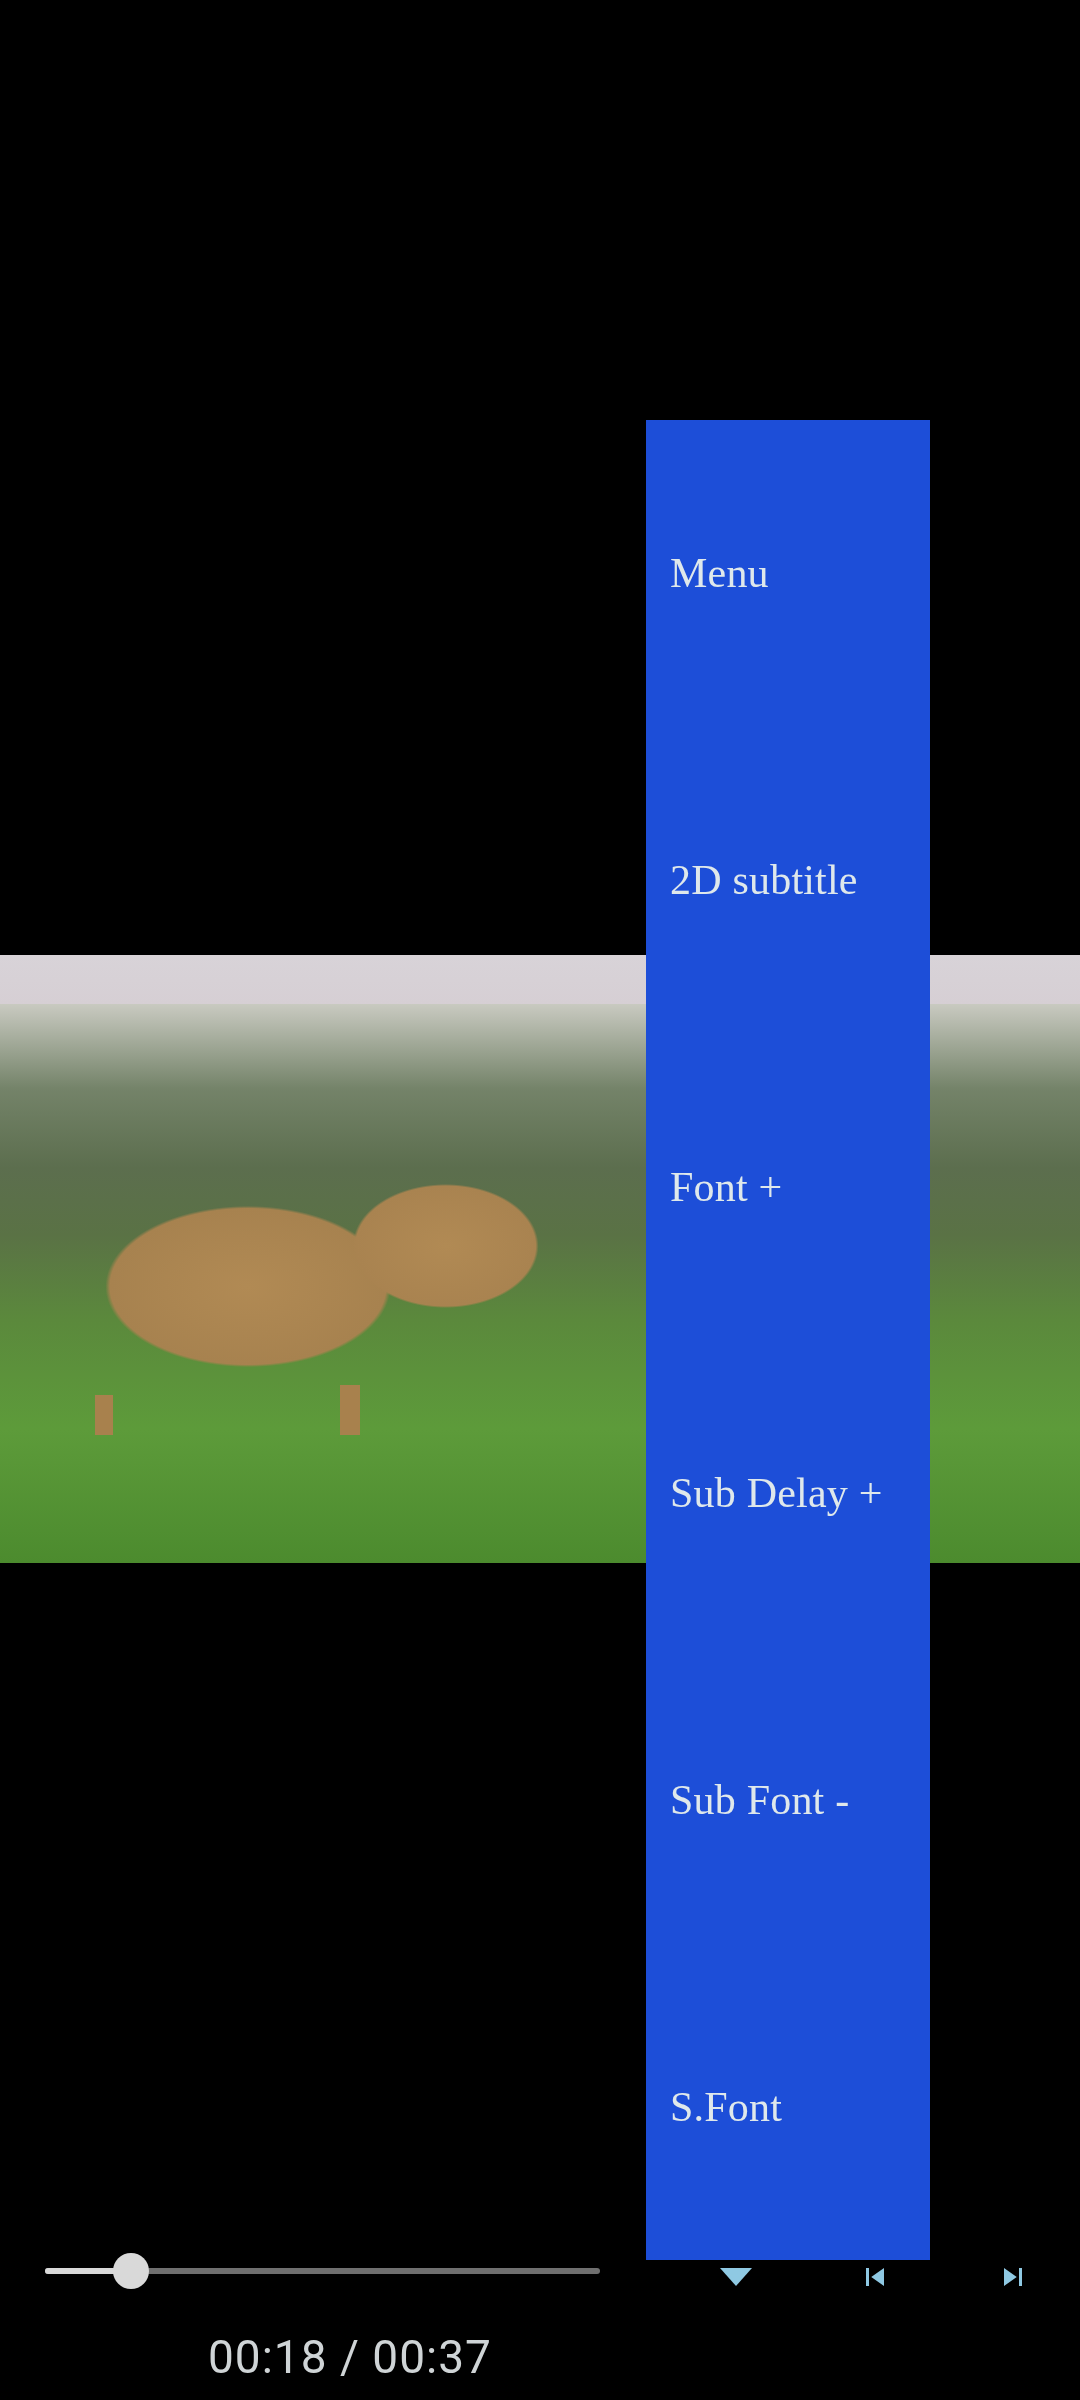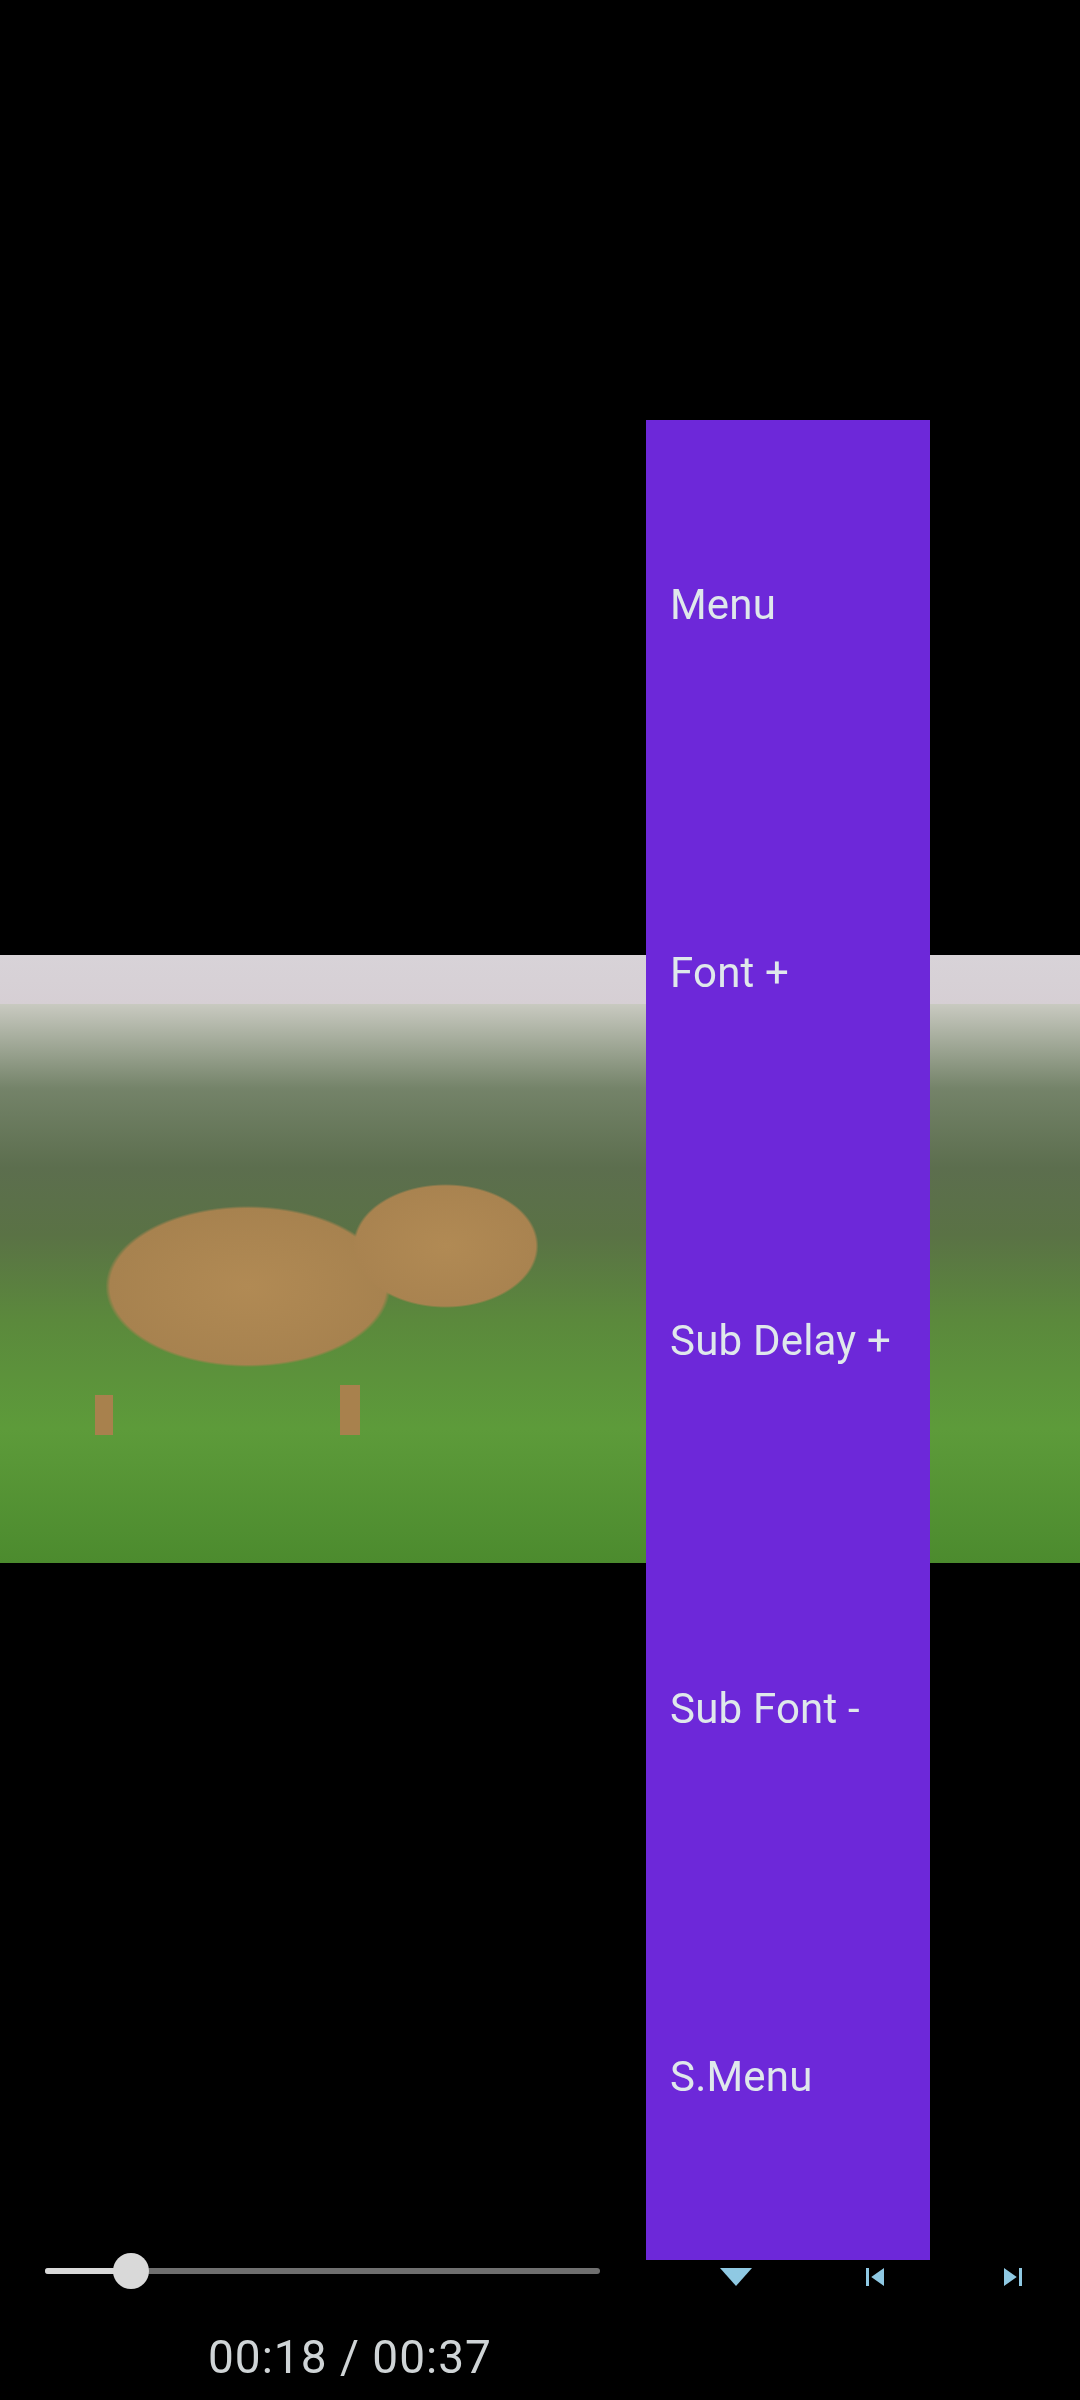--- a/index.html
+++ b/index.html
@@ -49,23 +49,24 @@
     filter: blur(0.4px);
   }
 
   
   .popup {
     position: absolute;
     left: 646px;
     top: 420px;
     width: 284px;
     height: 1840px;
-    background: #6d28d9;
+    background: #1d4ed8;
     display: flex;
     flex-direction: column;
+    font-family: Liberation Serif, serif;
   }
   .popup-item {
     flex: 1;
     display: flex;
     align-items: center;
     padding-left: 24px;
     color: #dfe8eb;
     font-size: 42px;
     font-weight: 400;
     letter-spacing: 0.2px;
@@ -131,24 +132,25 @@
   }
   svg { display: block; }
 </style>
 </head>
 <body>
 
 <div class="video-frame"></div>
 
 <div class="popup">
   <div class="popup-item">Menu</div>
+  <div class="popup-item">2D subtitle</div>
   <div class="popup-item">Font +</div>
   <div class="popup-item">Sub Delay +</div>
   <div class="popup-item">Sub Font -</div>
-  <div class="popup-item">S.Menu</div>
+  <div class="popup-item">S.Font</div>
 </div>
 
 <div class="controls">
   <div class="seek-track">
     <div class="seek-fill" id="seek-fill" style="width: 15.5%;"></div>
     <div class="seek-thumb" id="seek-thumb" style="left: 15.5%;"></div>
   </div>
   <div class="time-text">00:18 / 00:37</div>
 
   <div class="ctrl-icon dropdown-caret">

